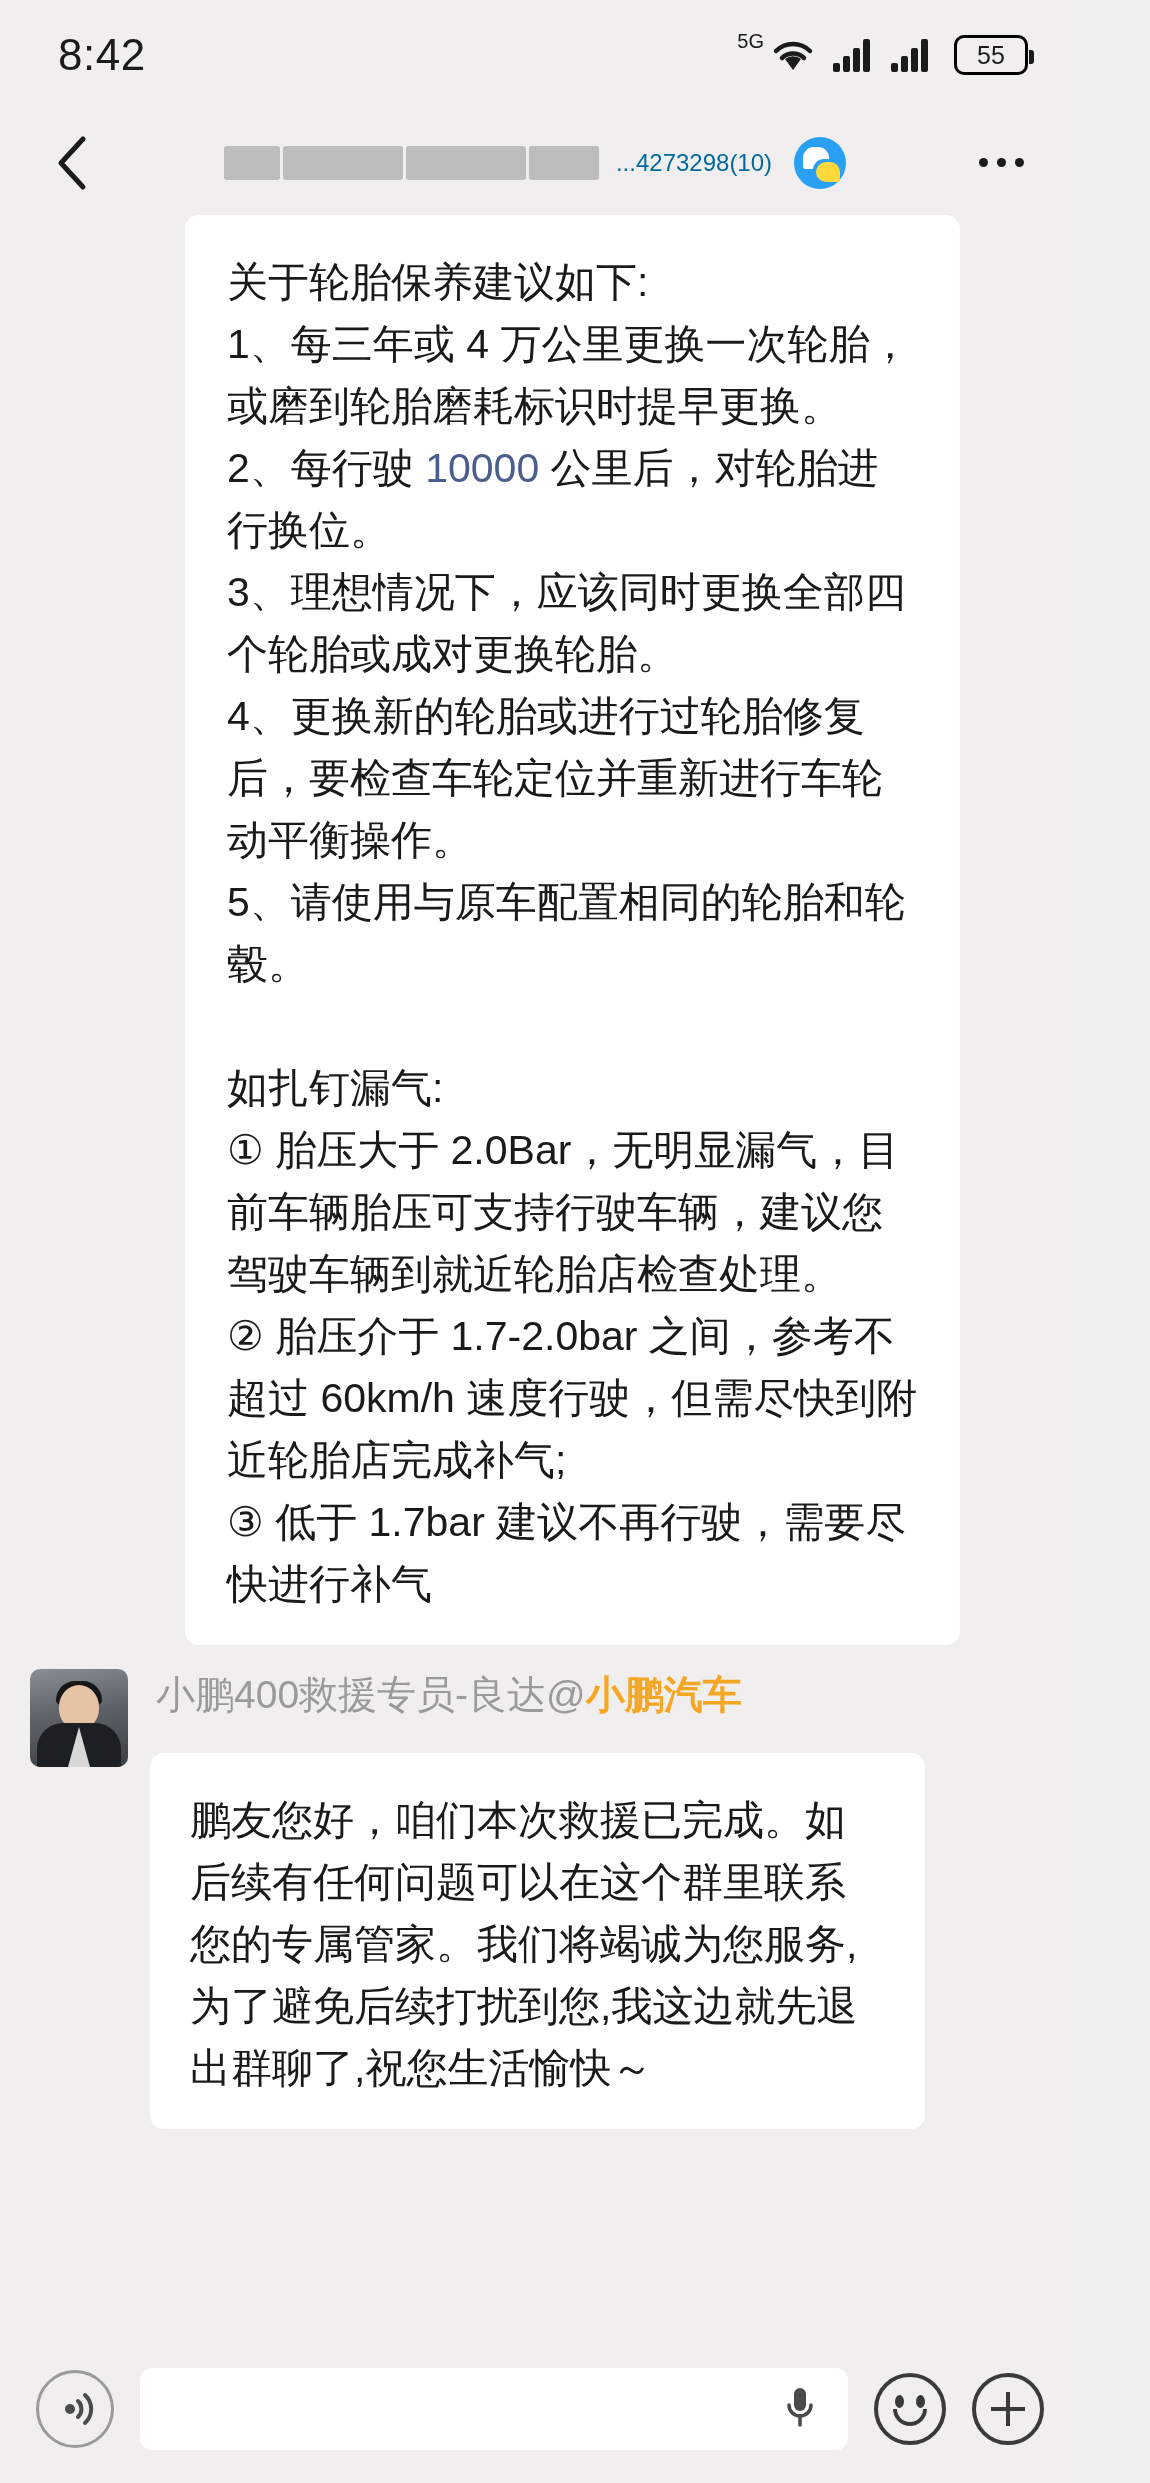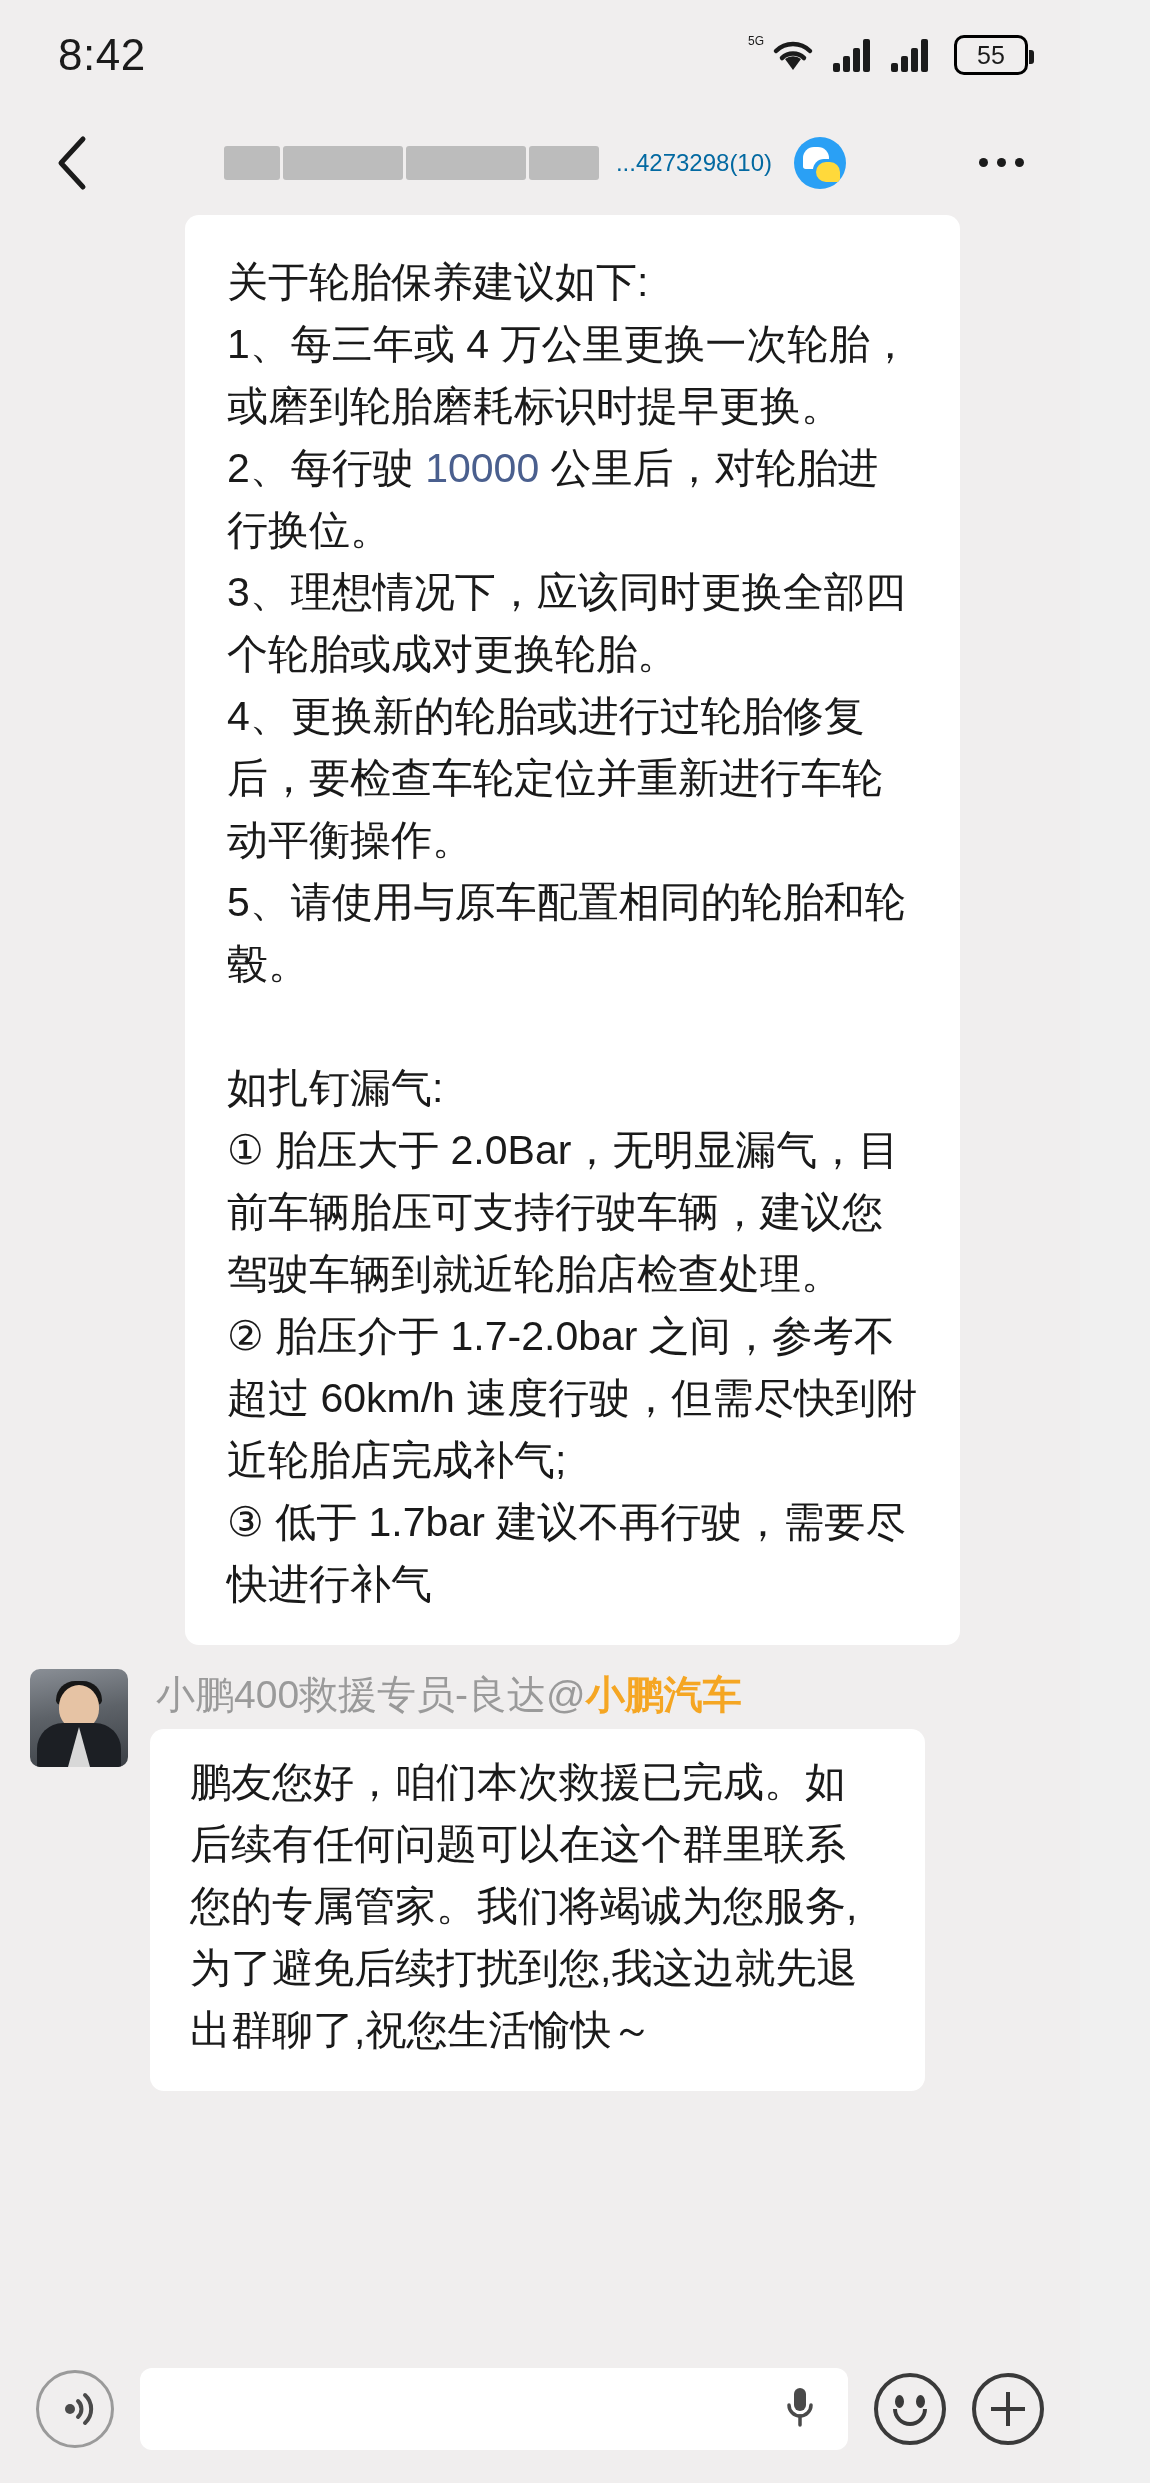--- a/index.html
+++ b/index.html
@@ -34,21 +34,21 @@
     color: #1b1b1b;
     letter-spacing: 0.5px;
     font-weight: 400;
   }
   .status-right {
     display: flex;
     align-items: center;
     gap: 16px;
   }
   .icon-5g {
-    font-size: 12px;
+    font-size: 20px;
     color: #1b1b1b;
     position: relative;
     top: -14px;
     margin-right: -10px;
   }
   .wifi-icon svg, .sig-icon svg { display: block; }
   .battery {
     width: 74px;
     height: 40px;
     border: 3px solid #000000;
@@ -254,22 +254,23 @@
   .sender-name {
     font-size: 39px;
     color: #9a9a9a;
     margin: 6px 0 14px 6px;
     line-height: 40px;
   }
   .sender-name .org { color: #f5a623; font-weight: 700; }
   .msg-bubble {
     background: #ffffff;
     border-radius: 14px;
-    padding: 22px 40px 30px 40px;
+    padding: 36px 40px 30px 40px;
     width: 775px;
+    margin-top: 24px;
   }
 
   
   .input-bar {
     flex: 0 0 148px;
     height: 148px;
     background: #f0eeee;
     display: flex;
     align-items: center;
     padding: 0 36px;

